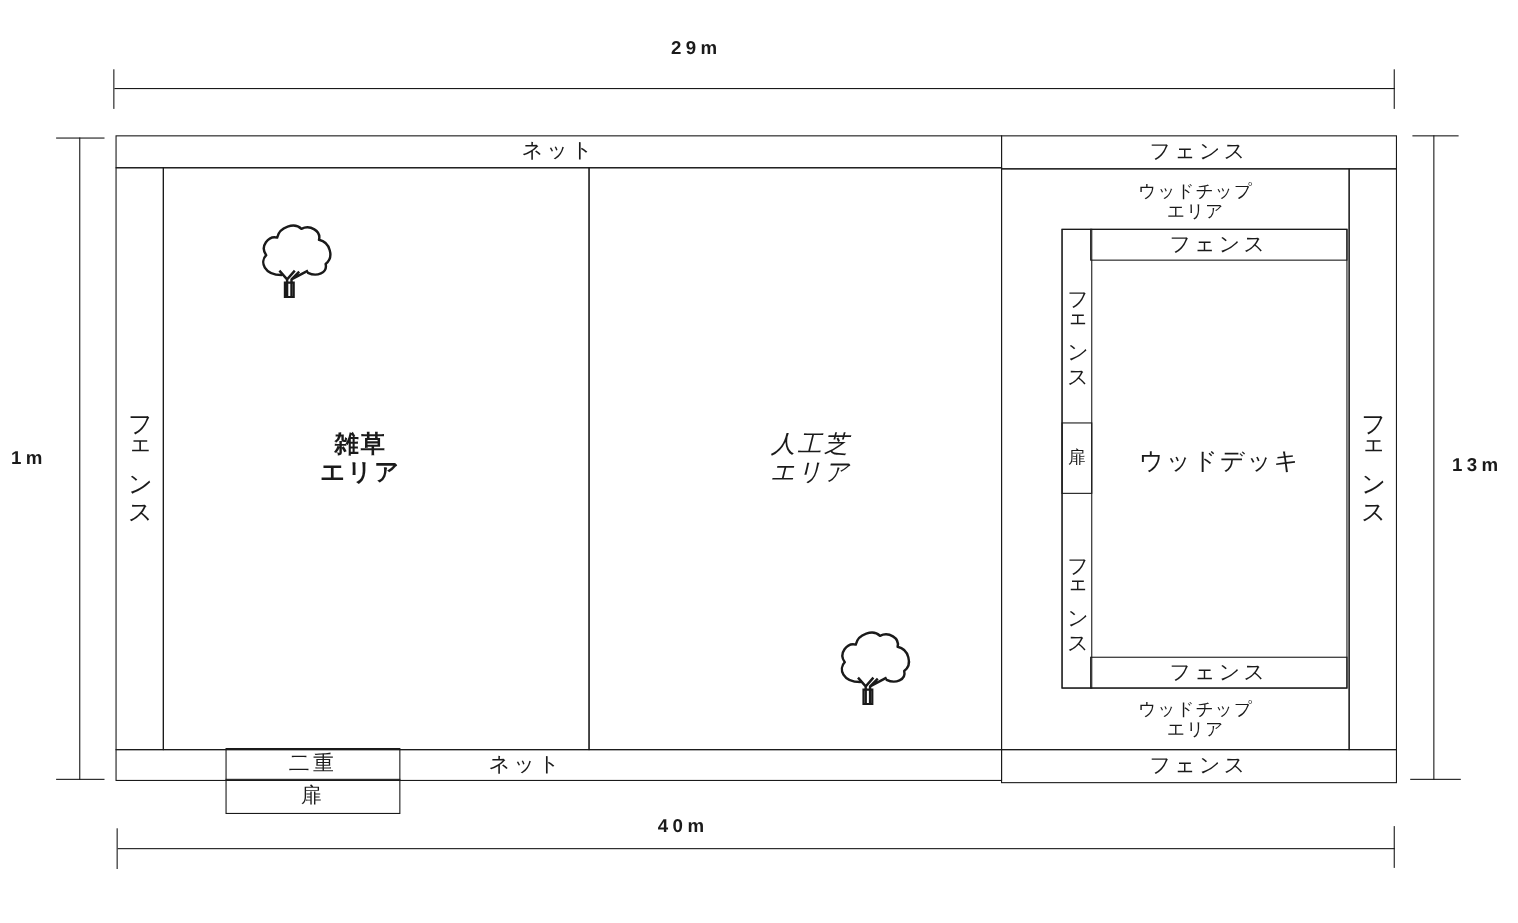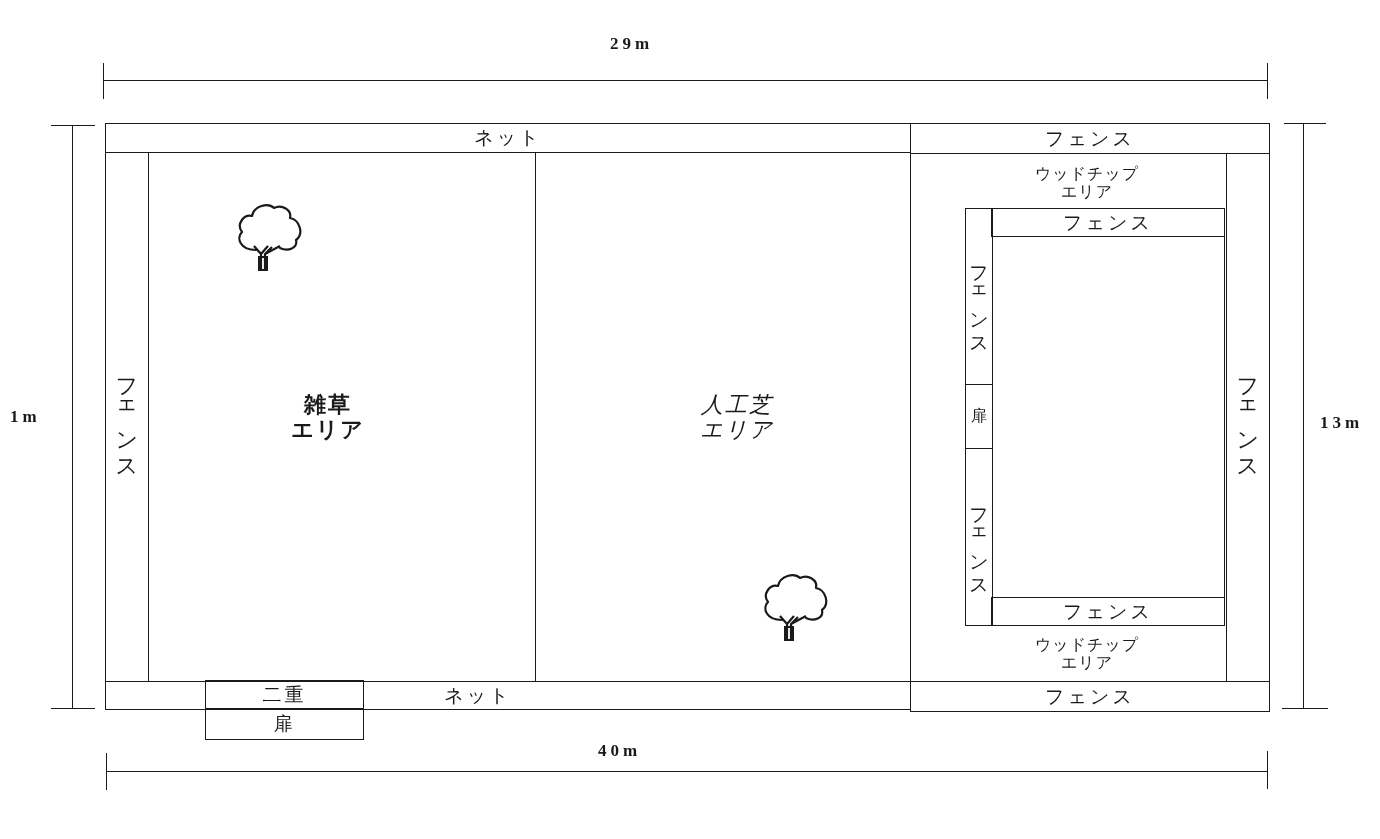--- a/index.html
+++ b/index.html
@@ -8,21 +8,21 @@
   .abs { position: absolute; box-sizing: border-box; }
   .box { position: absolute; box-sizing: border-box; border: 1.6px solid #1a1a1a; background: transparent; }
   .hline { position: absolute; height: 0; border-top: 1.6px solid #1a1a1a; }
   .vline { position: absolute; width: 0; border-left: 1.6px solid #1a1a1a; }
   .label { position: absolute; display: flex; align-items: center; justify-content: center;
            text-align: center; white-space: pre-line; line-height: 1.15; }
   .lbl-lg { font-size: 22px; letter-spacing: 2px; }
   .lbl-md { font-size: 19px; letter-spacing: 3px; }
   .lbl-sm { font-size: 16px; letter-spacing: 1px; }
   .vert { writing-mode: vertical-rl; text-orientation: upright; letter-spacing: 2px; }
-  .dim { position: absolute; font-family: Liberation Serif, serif; font-weight: bold;
+  .dim { position: absolute; font-family: Liberation Sans, sans-serif; font-weight: bold;
          font-size: 17px; letter-spacing: 4px; }
   svg.tree { position: absolute; }
 </style>
 </head>
 <body>
 
 <div class="dim" style="left:610px; top:34px;">29m</div>
 <div class="hline" style="left:104px; top:80px; width:1164px;"></div>
 <div class="vline" style="left:103px; top:63px; height:36px;"></div>
 <div class="vline" style="left:1267px; top:63px; height:36px;"></div>
@@ -86,20 +86,21 @@
   <div class="label lbl-md" style="left:991px; top:208px; width:234px; height:29px;">フェンス</div>
   <div class="box" style="left:991px; top:597px; width:234px; height:29px;"></div>
   <div class="label lbl-md" style="left:991px; top:597px; width:234px; height:29px;">フェンス</div>
 
   <div class="box" style="left:965px; top:208px; width:28px; height:418px;"></div>
   <div class="label lbl-md vert" style="left:965px; top:250px; width:28px; height:100px;">フェンス</div>
   <div class="box" style="left:965px; top:384px; width:28px; height:65px;"></div>
   <div class="label lbl-sm" style="left:965px; top:384px; width:28px; height:65px; letter-spacing:0;">扉</div>
   <div class="label lbl-md vert" style="left:965px; top:492px; width:28px; height:100px;">フェンス</div>
 
+  <div class="label lbl-lg" style="left:993px; top:400px; width:232px; height:40px;">ウッドデッキ</div>
 
   <svg class="tree" style="left:234px; top:202px;" width="70" height="72" viewBox="0 0 70 72">
     <path d="M27 68 L27 52 L20 44 M27 52 L34 44 M31 68 L31 52 L38 45 M31 52 L46 44" fill="none" stroke="#1a1a1a" stroke-width="2.2" stroke-linejoin="round"></path>
     <path d="M22 48 C6 48 2 36 8 30 C2 22 10 12 18 14 C20 4 34 0 40 6 C48 2 58 8 56 16 C66 18 70 32 62 38 C64 46 54 50 46 46" fill="none" stroke="#1a1a1a" stroke-width="2.2" stroke-linecap="round" stroke-linejoin="round"></path>
     <path d="M25 68 L33 68 L33 55 L25 55 Z" fill="none" stroke="#1a1a1a" stroke-width="2"></path>
   </svg>
   <svg class="tree" style="left:760px; top:572px;" width="70" height="72" viewBox="0 0 70 72">
     <path d="M27 68 L27 52 L20 44 M27 52 L34 44 M31 68 L31 52 L38 45 M31 52 L46 44" fill="none" stroke="#1a1a1a" stroke-width="2.2" stroke-linejoin="round"></path>
     <path d="M22 48 C6 48 2 36 8 30 C2 22 10 12 18 14 C20 4 34 0 40 6 C48 2 58 8 56 16 C66 18 70 32 62 38 C64 46 54 50 46 46" fill="none" stroke="#1a1a1a" stroke-width="2.2" stroke-linecap="round" stroke-linejoin="round"></path>
     <path d="M25 68 L33 68 L33 55 L25 55 Z" fill="none" stroke="#1a1a1a" stroke-width="2"></path>

